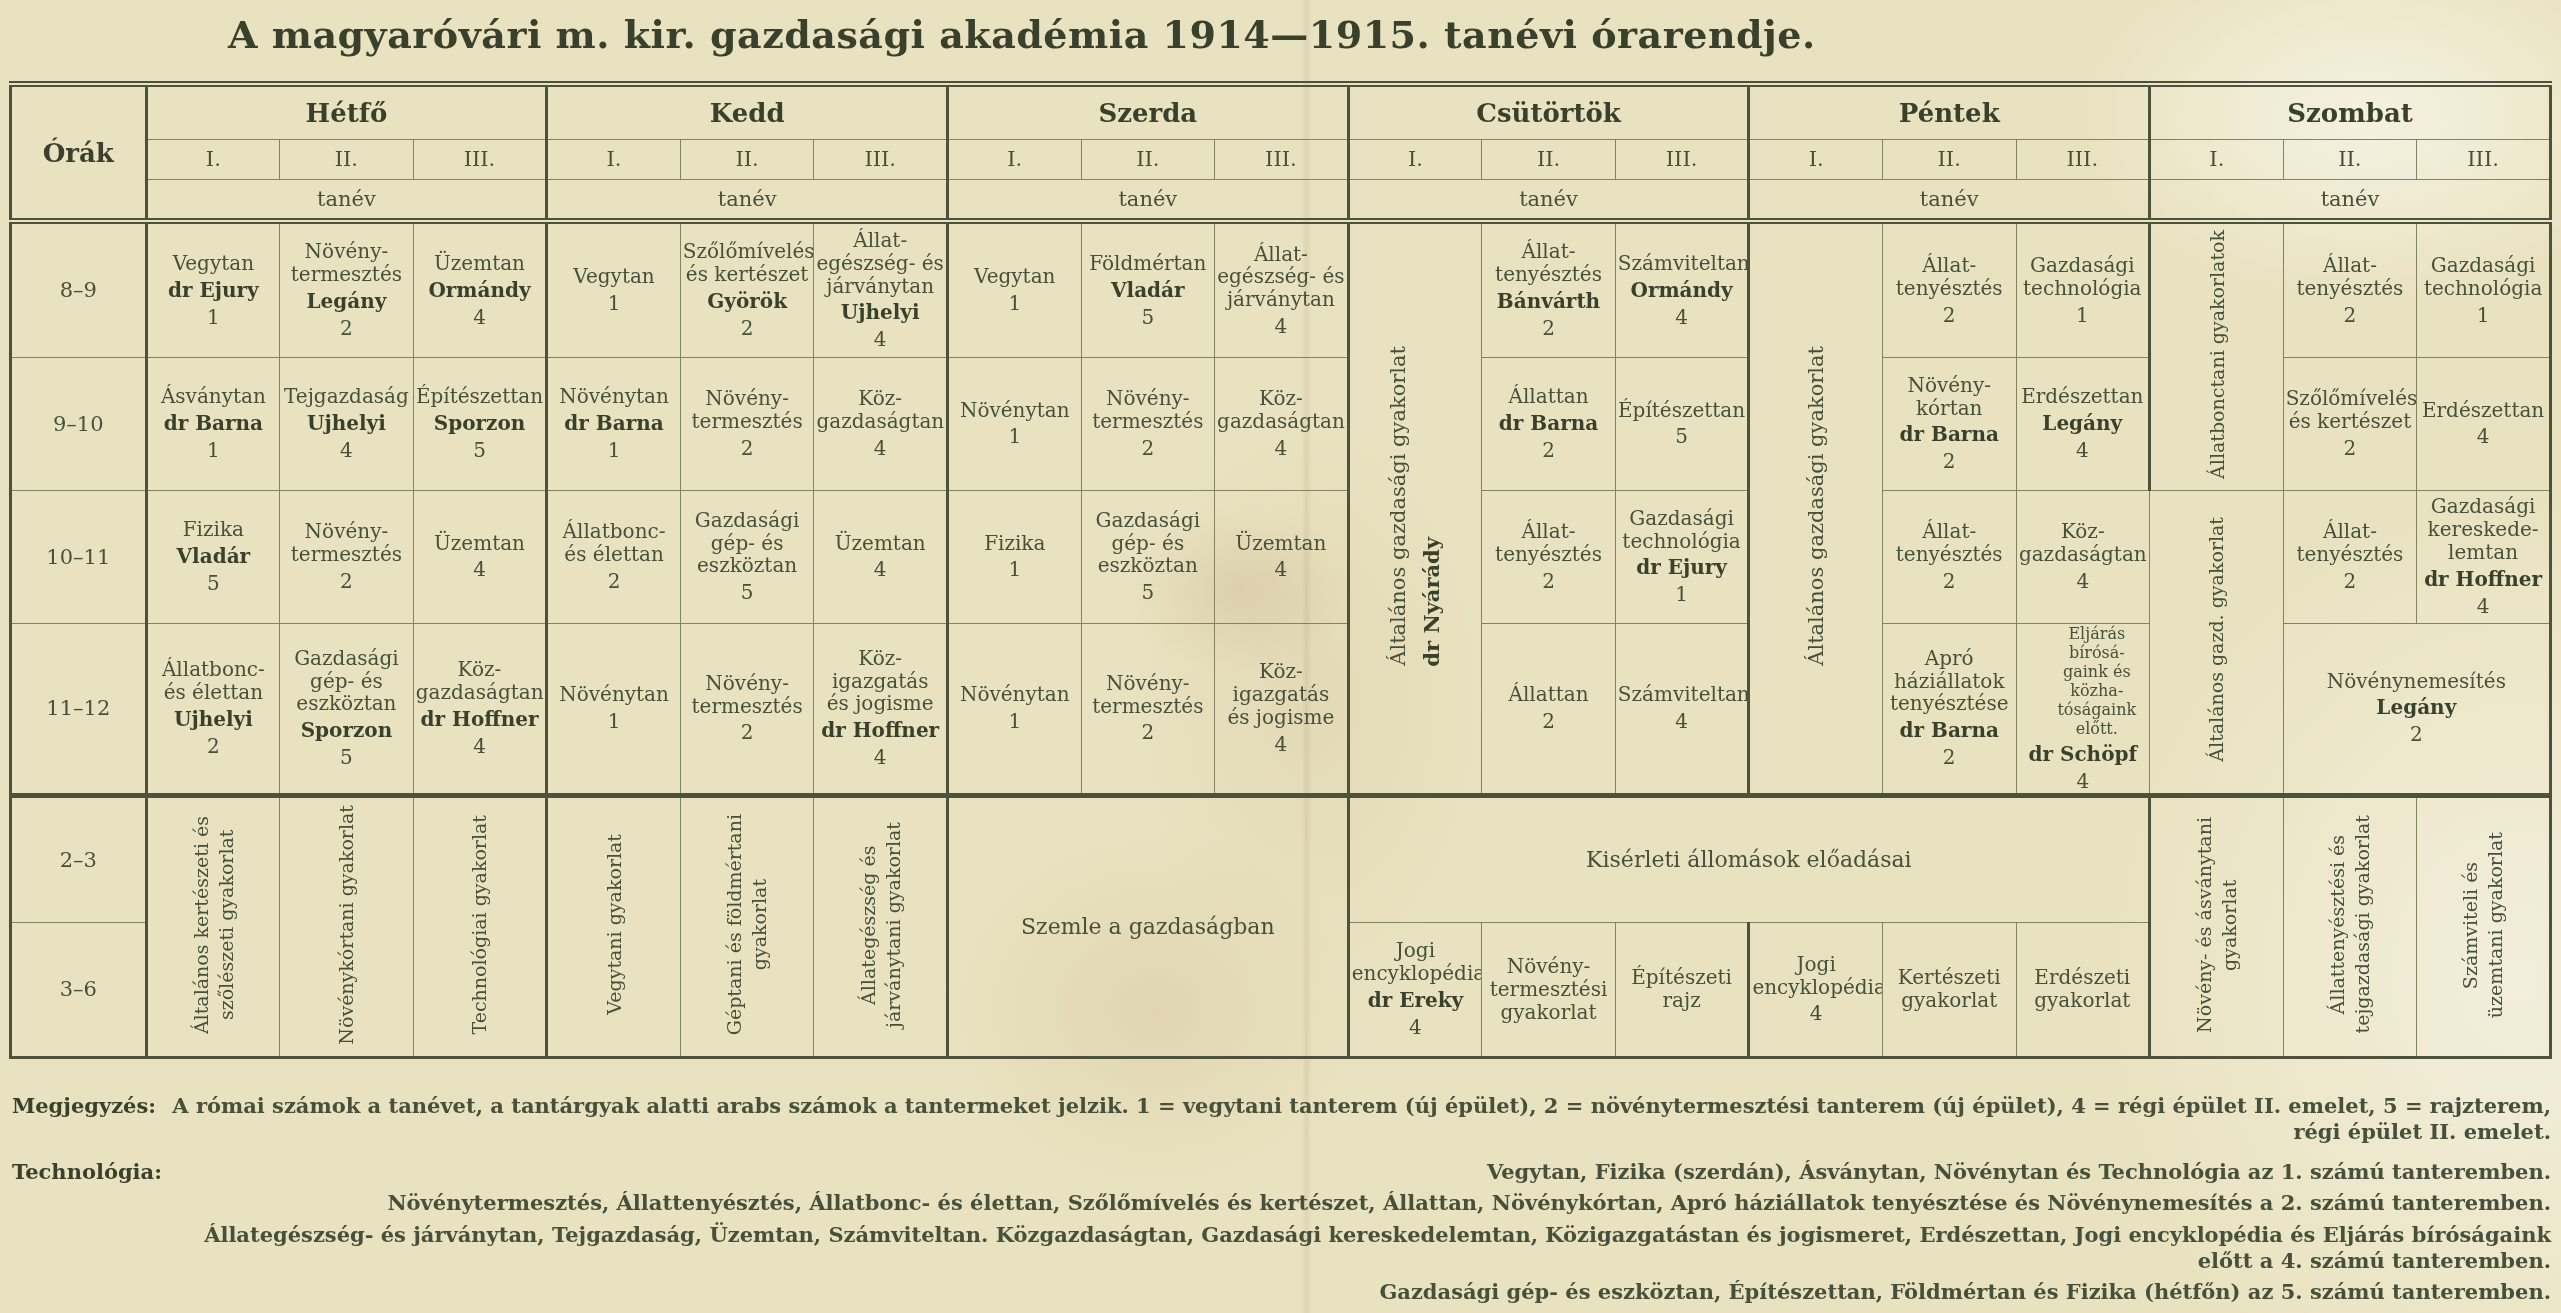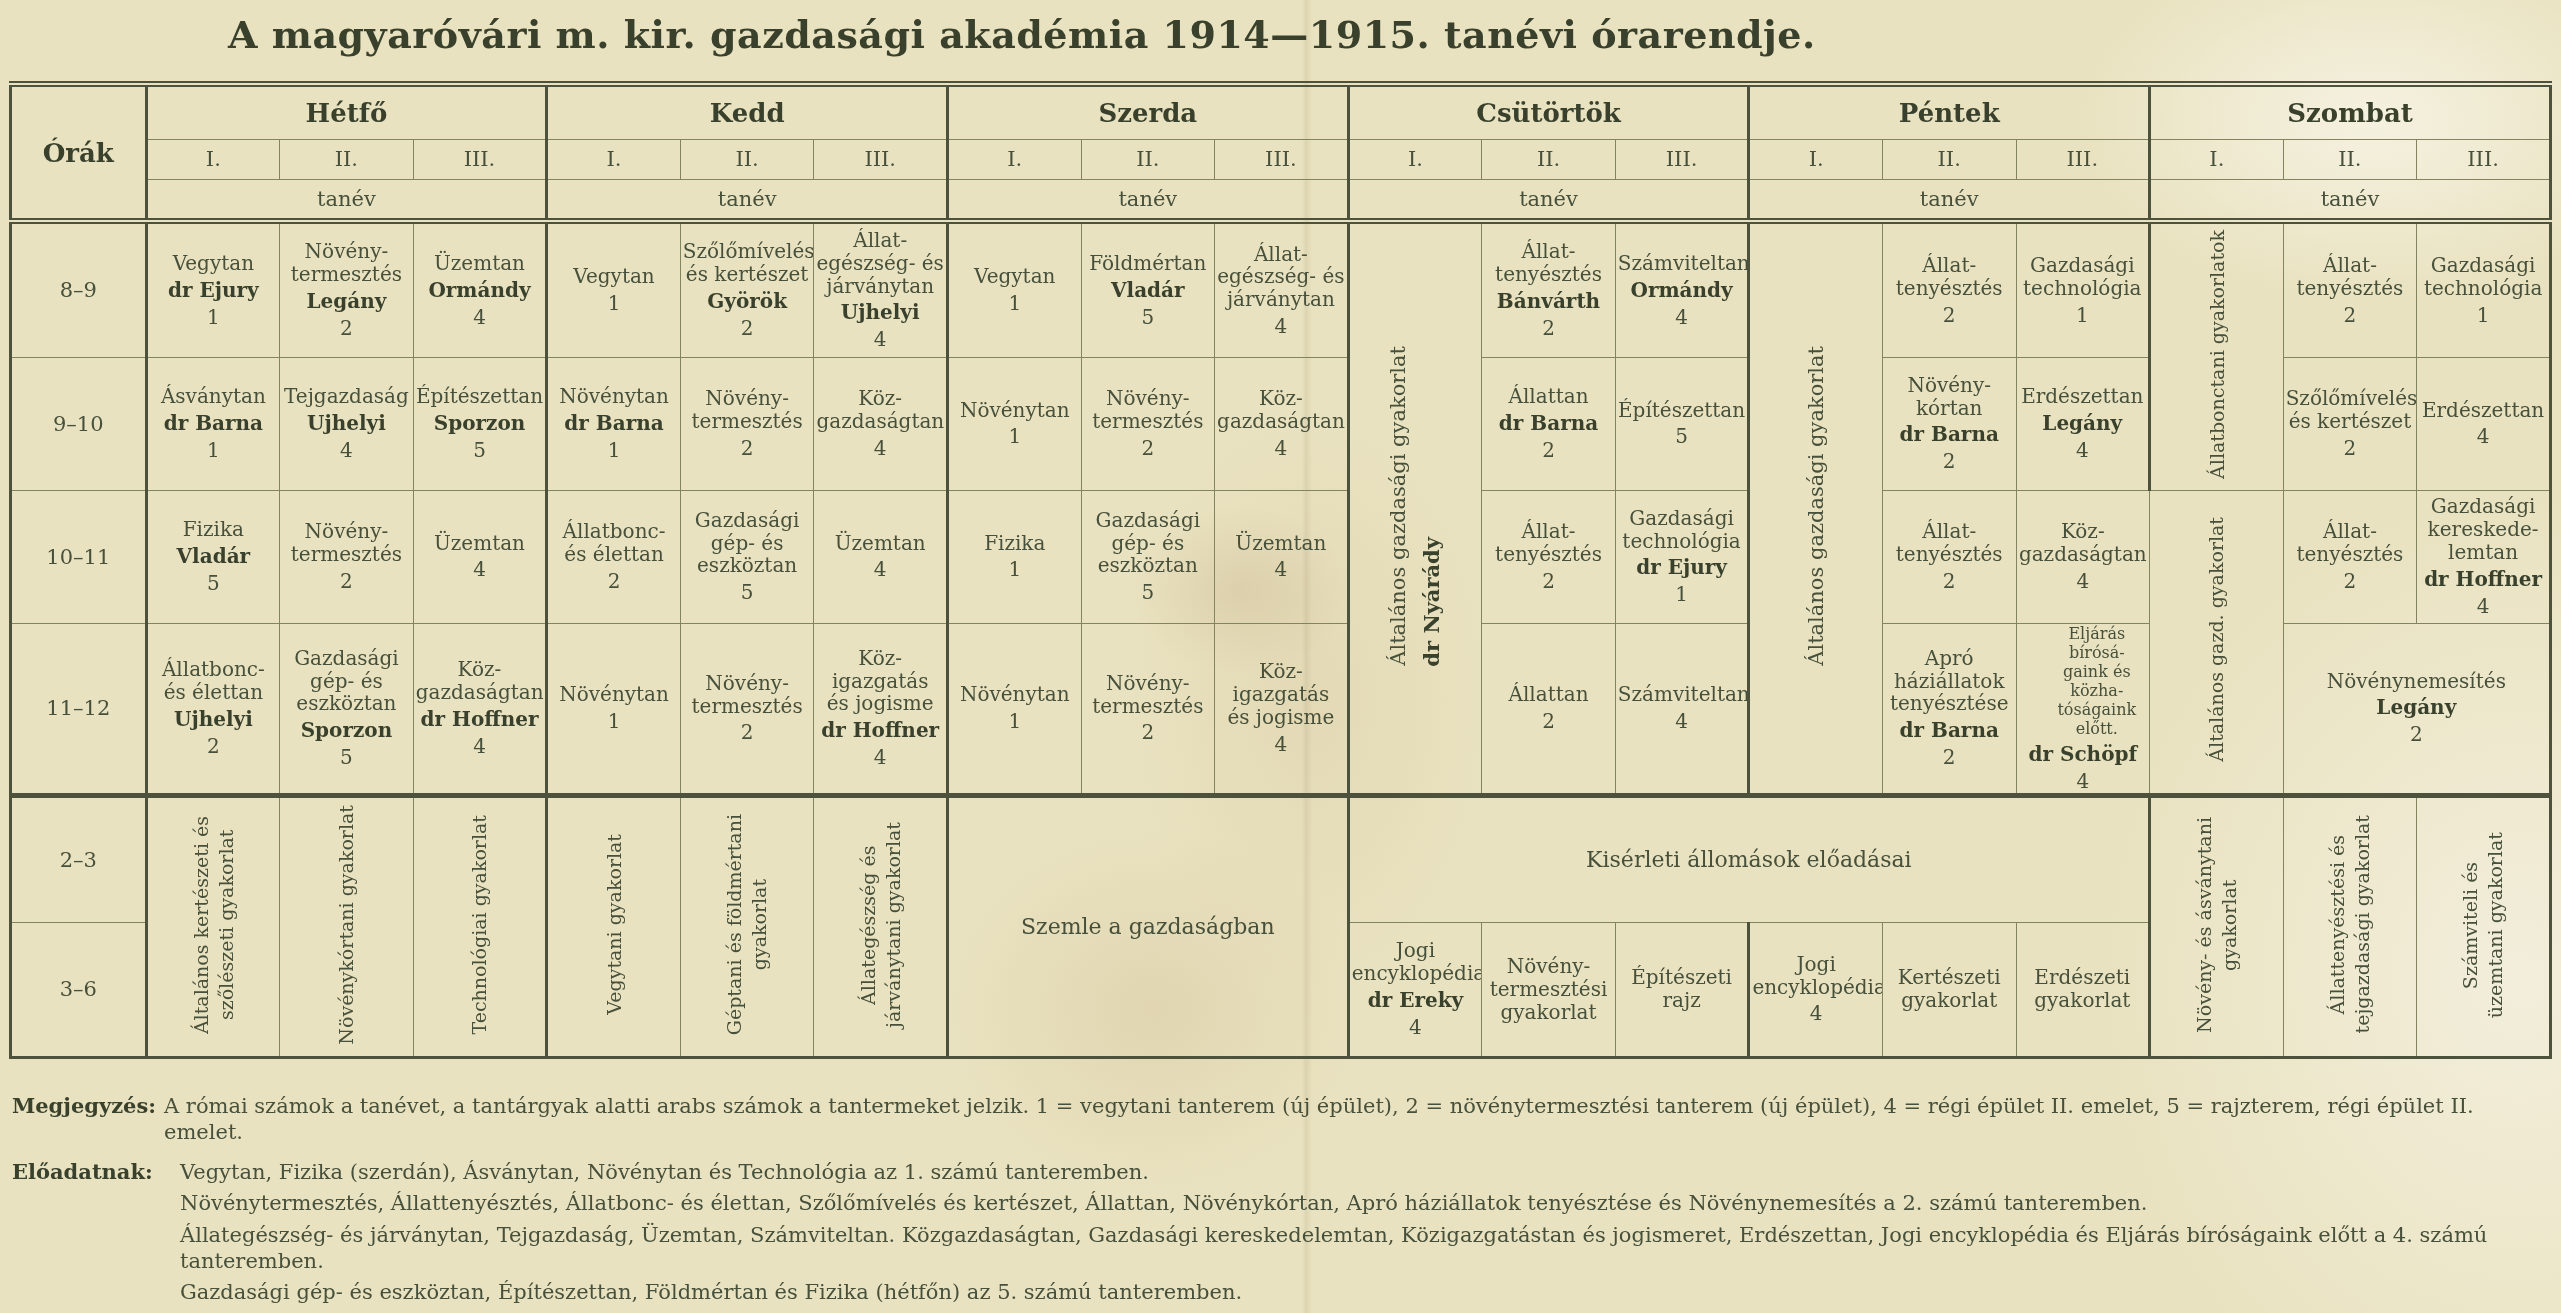--- a/index.html
+++ b/index.html
@@ -56,21 +56,21 @@
   .vtext{
     display:inline-block;writing-mode:vertical-rl;transform:rotate(180deg);
     white-space:pre-line;font-size:19px;line-height:1.3;
   }
   .vtext.big{font-size:21px;}
   .vteach{font-weight:bold;color:var(--ink-dark);margin-left:6px;}
   td.wide-note{font-size:22px;}
   .notes{margin:34px 10px 0 12px;font-size:21px;}
   .note-row{display:flex;margin-bottom:14px;}
   .note-label{font-weight:bold;color:var(--ink-dark);flex:none;width:152px;text-align:left;}
-  .note-body{text-align:left;line-height:1.25;}
+  .note-body{text-align:right;line-height:1.25;font-weight:bold;}
   .note-line{margin:0 0 5px 16px;}
   .imprint{
     width:fit-content;margin:26px auto 0;position:relative;left:-145px;
     font-size:13px;letter-spacing:.8px;color:#5c6148;font-weight:bold;
   }
 </style>
 </head>
 <body>
 
 <div class="page">
@@ -518,21 +518,21 @@
       </tr>
     </tbody>
   </table>
 
   <div class="notes">
     <div class="note-row">
       <div class="note-label">Megjegyzés:</div>
       <div class="note-body">A római számok a tanévet, a tantárgyak alatti arabs számok a tantermeket jelzik. 1 = vegytani tanterem (új épület), 2 = növénytermesztési tanterem (új épület), 4 = régi épület II. emelet, 5 = rajzterem, régi épület II. emelet.</div>
     </div>
     <div class="note-row">
-      <div class="note-label">Előadatnak:</div>
+      <div class="note-label">Technológia:</div>
       <div class="note-body">
         <p class="note-line">Vegytan, Fizika (szerdán), Ásványtan, Növénytan és Technológia az 1. számú tanteremben.</p>
         <p class="note-line">Növénytermesztés, Állattenyésztés, Állatbonc- és élettan, Szőlőmívelés és kertészet, Állattan, Növénykórtan, Apró háziállatok tenyésztése és Növénynemesítés a 2. számú tanteremben.</p>
         <p class="note-line">Állategészség- és járványtan, Tejgazdaság, Üzemtan, Számviteltan. Közgazdaságtan, Gazdasági kereskedelemtan, Közigazgatástan és jogismeret, Erdészettan, Jogi encyklopédia és Eljárás bíróságaink előtt a 4. számú tanteremben.</p>
         <p class="note-line">Gazdasági gép- és eszköztan, Építészettan, Földmértan és Fizika (hétfőn) az 5. számú tanteremben.</p>
       </div>
     </div>
   </div>
 
   <div class="imprint">A „MOSONVÁRMEGYE" KÖNYVNYOMDÁJA, MAGYARÓVÁROTT. 1614—14</div>

